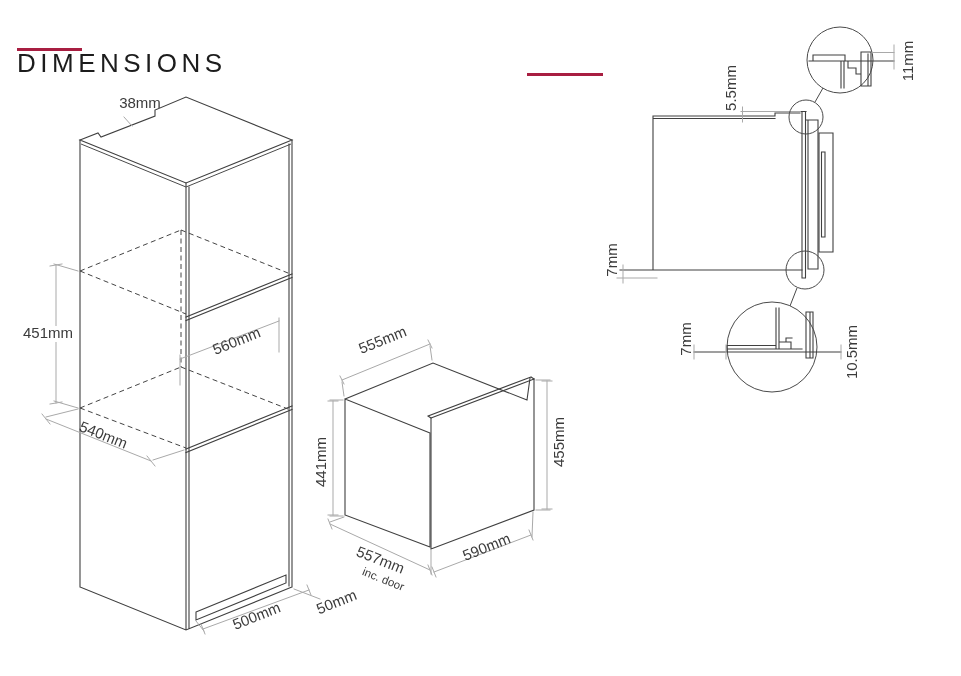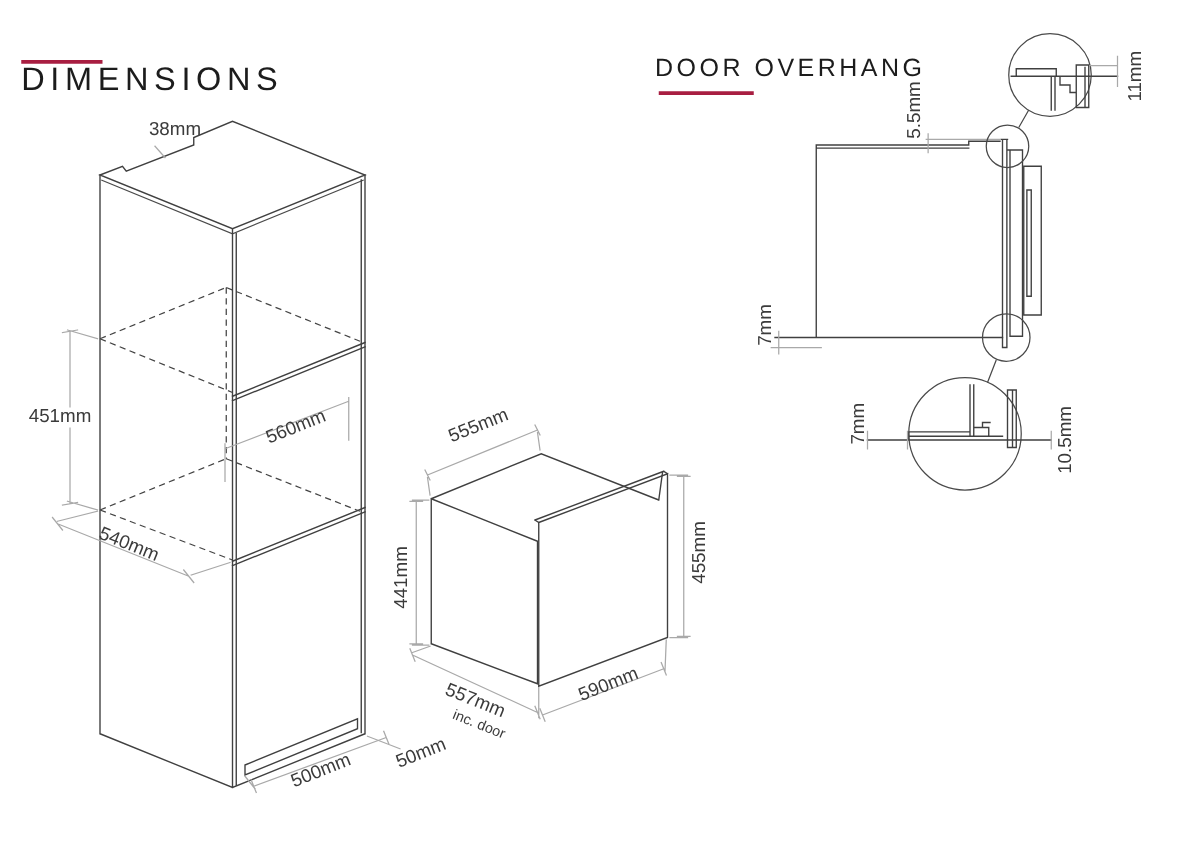--- a/index.html
+++ b/index.html
@@ -121,15 +121,14 @@
         <path class="dim" d="M694,345 V359 M726,345 V359 M841,345 V359"></path>
         <text class="lbl" x="687" y="339" text-anchor="middle" dominant-baseline="middle" transform="rotate(-90 687 339)">7mm</text>
         <text class="lbl" x="853" y="352" text-anchor="middle" dominant-baseline="middle" transform="rotate(-90 853 352)">10.5mm</text>
       </g>
     </g>
   </svg>
 
   <div class="title" id="title-dimensions">DIMENSIONS</div>
   <div class="underline" id="underline-dimensions" style="background: rgb(168, 30, 65);"></div>
 
-  <div class="title" id="title-overhang">DOOR OVERHANG</div>
   <div class="underline" id="underline-overhang" style="background: rgb(168, 30, 65);"></div>
 </div>
 
 </body></html>

